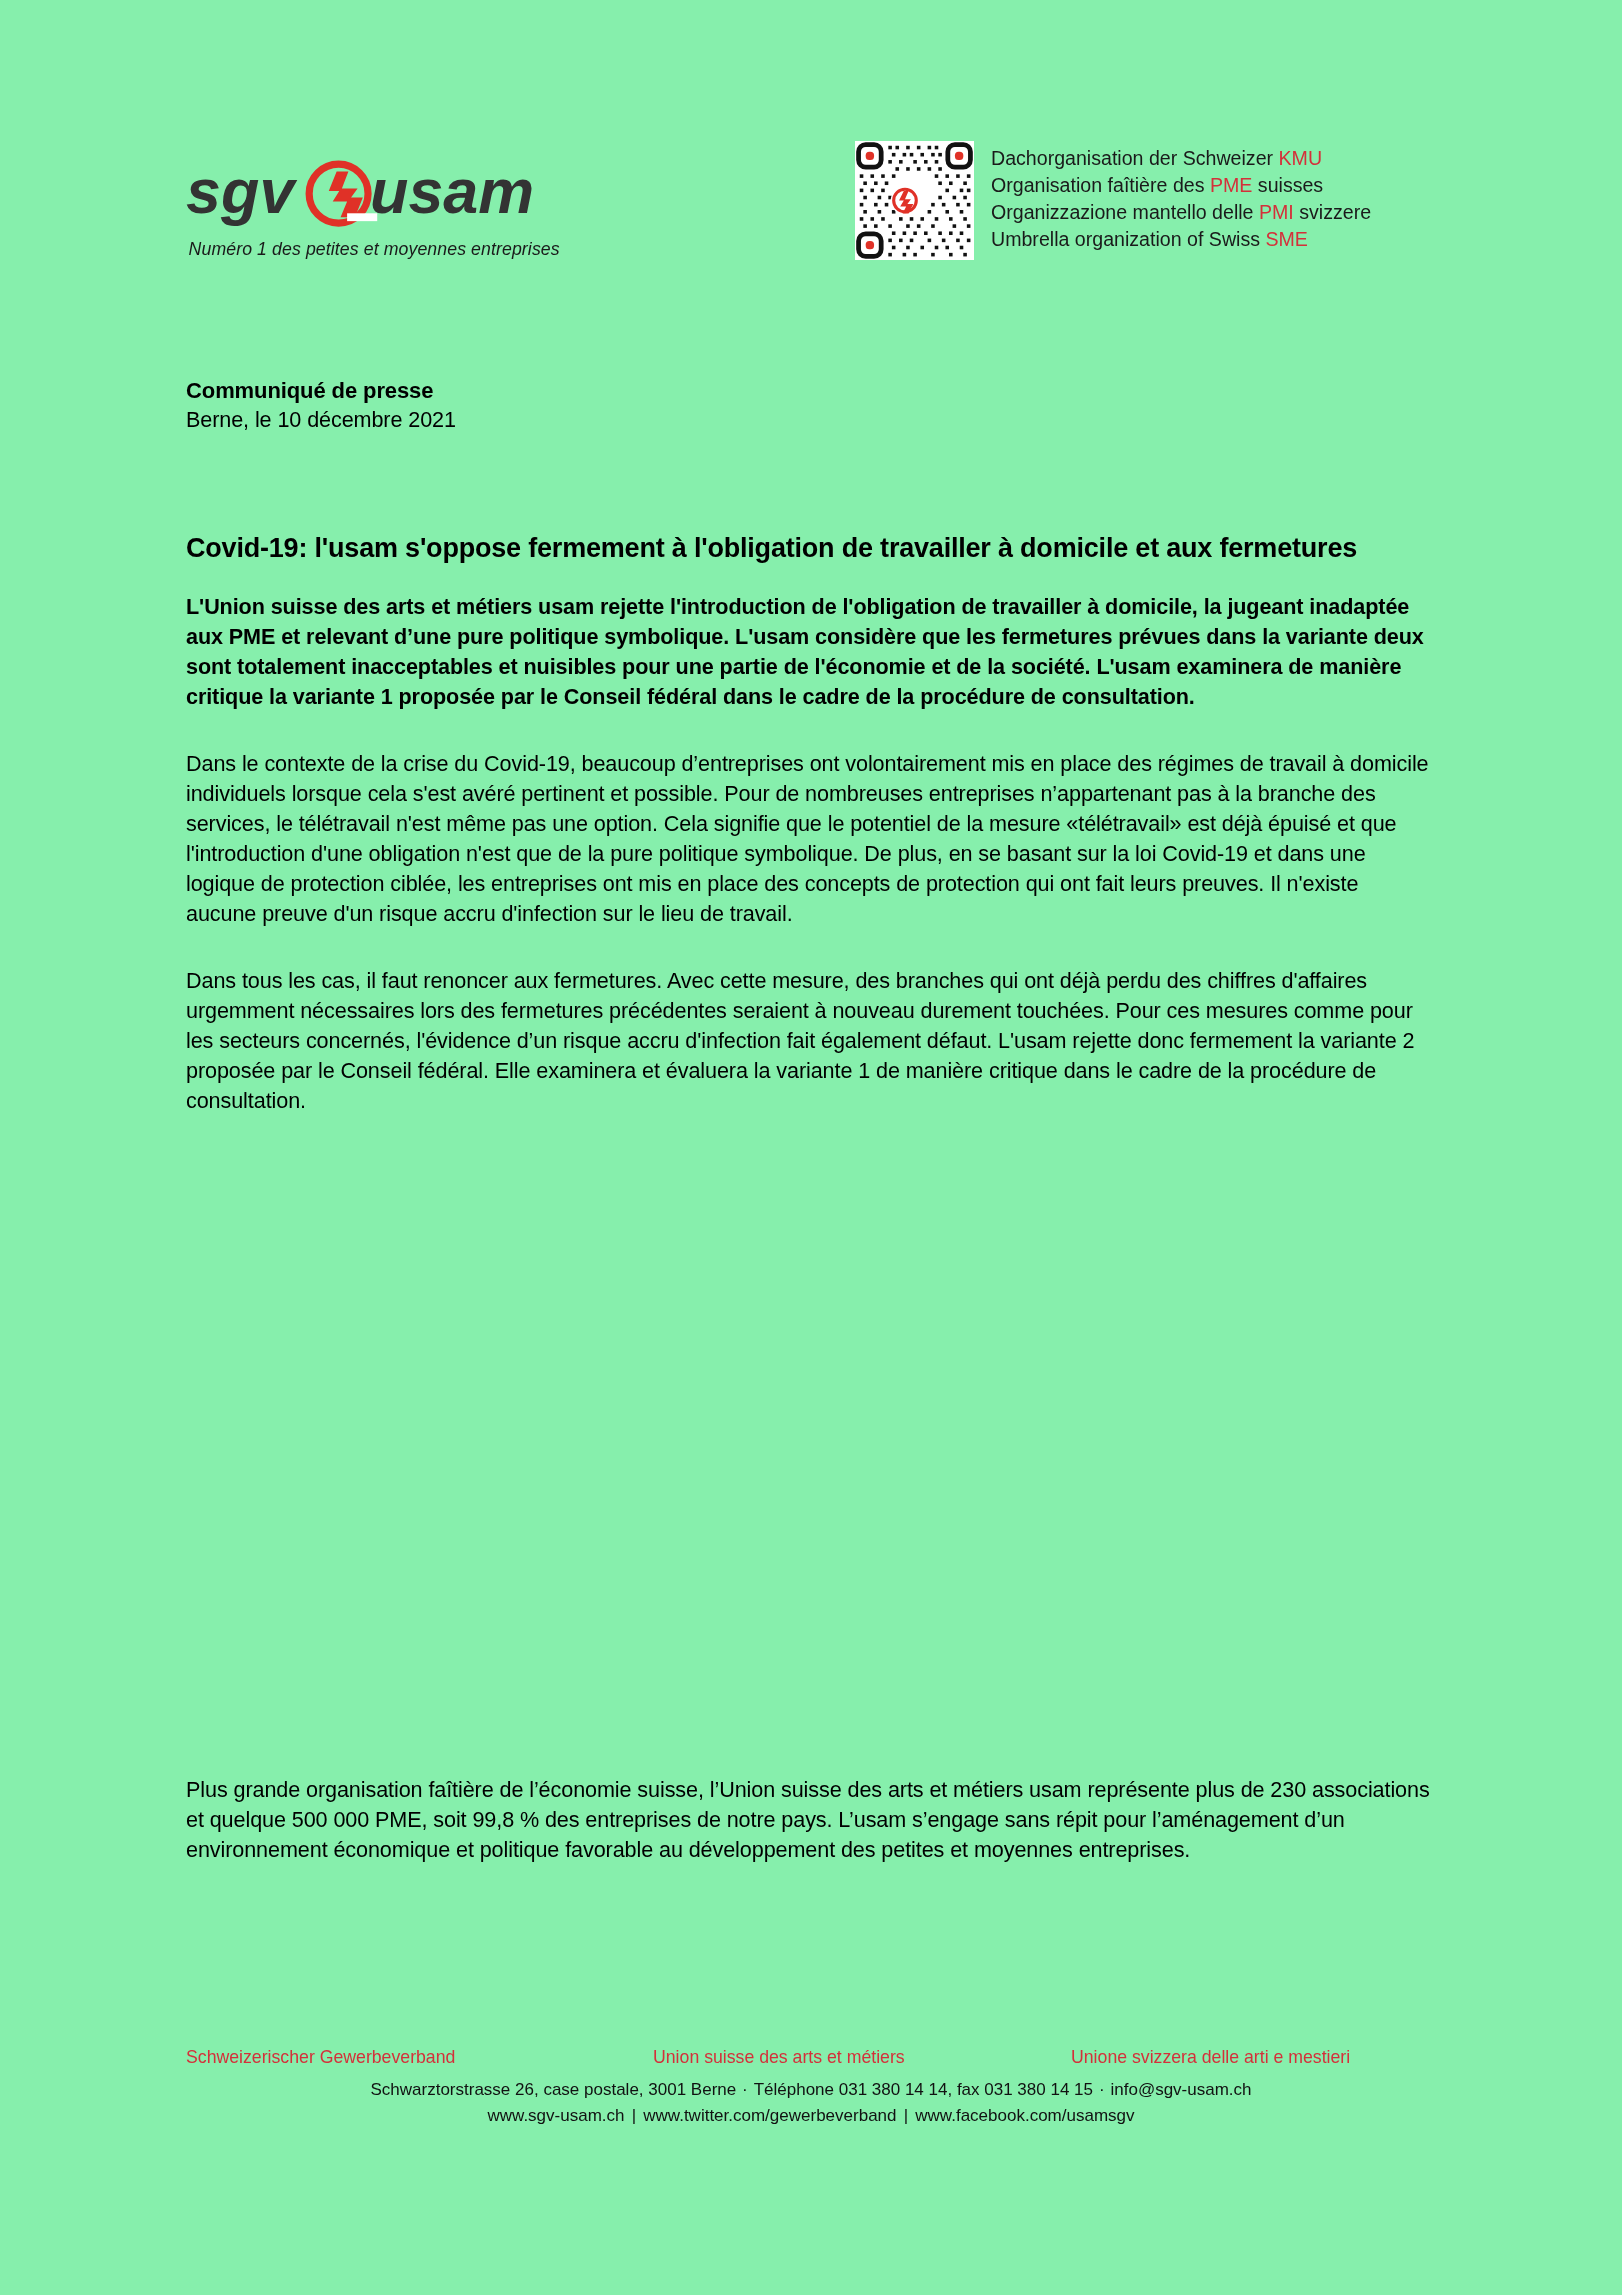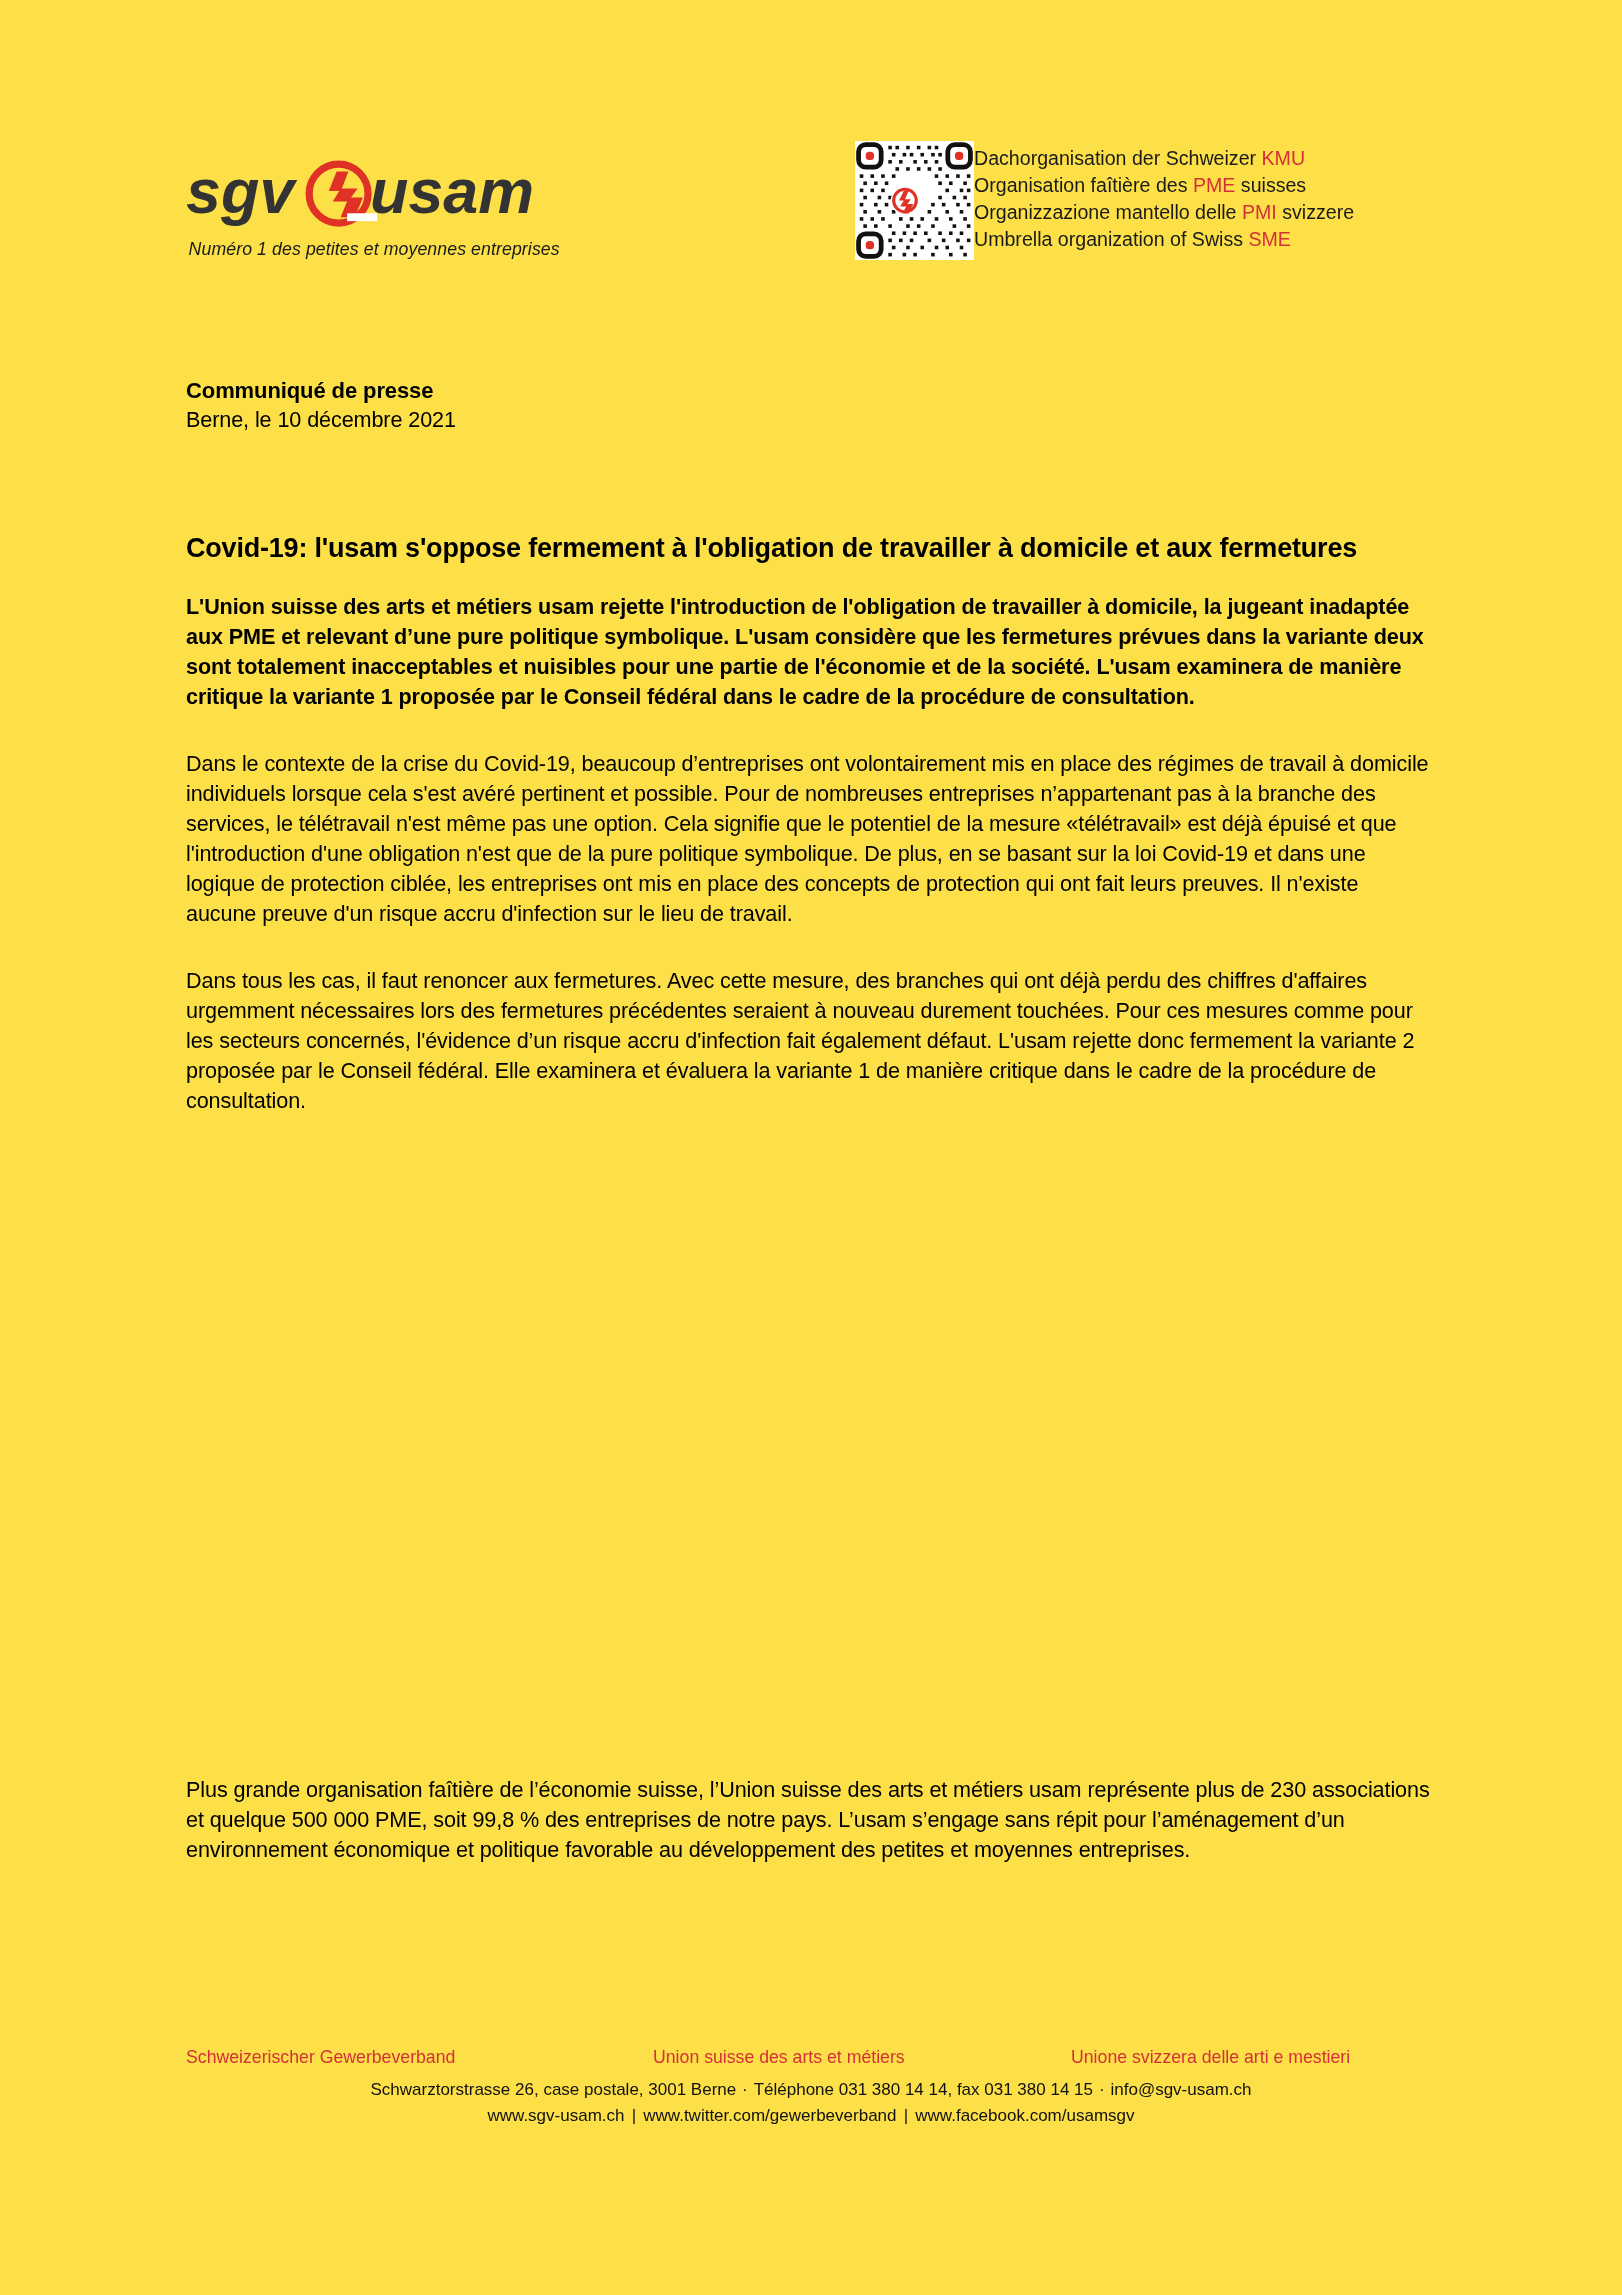--- a/index.html
+++ b/index.html
@@ -9,21 +9,21 @@
     background: #ffffff;
   }
   body {
     font-family: "Liberation Sans", sans-serif;
     color: #000000;
   }
   .page {
     position: relative;
     width: 1622px;
     height: 2295px;
-    background: #fde047;
+    background: #86efac;
     overflow: hidden;
     box-sizing: border-box;
   }
 
   
   .header {
     position: absolute;
     top: 141px;
     left: 186px;
     right: 177px;
@@ -50,20 +50,21 @@
     margin-left: 2.6px;
     white-space: nowrap;
   }
 
   .brand-block {
     position: absolute;
     left: 669px;
     top: 0;
     display: flex;
     align-items: flex-start;
+    gap: 17px;
   }
   .qr {
     width: 119px;
     height: 119px;
     flex: 0 0 auto;
     display: block;
   }
   .brand-lines {
     padding-top: 3.9px;
   }

